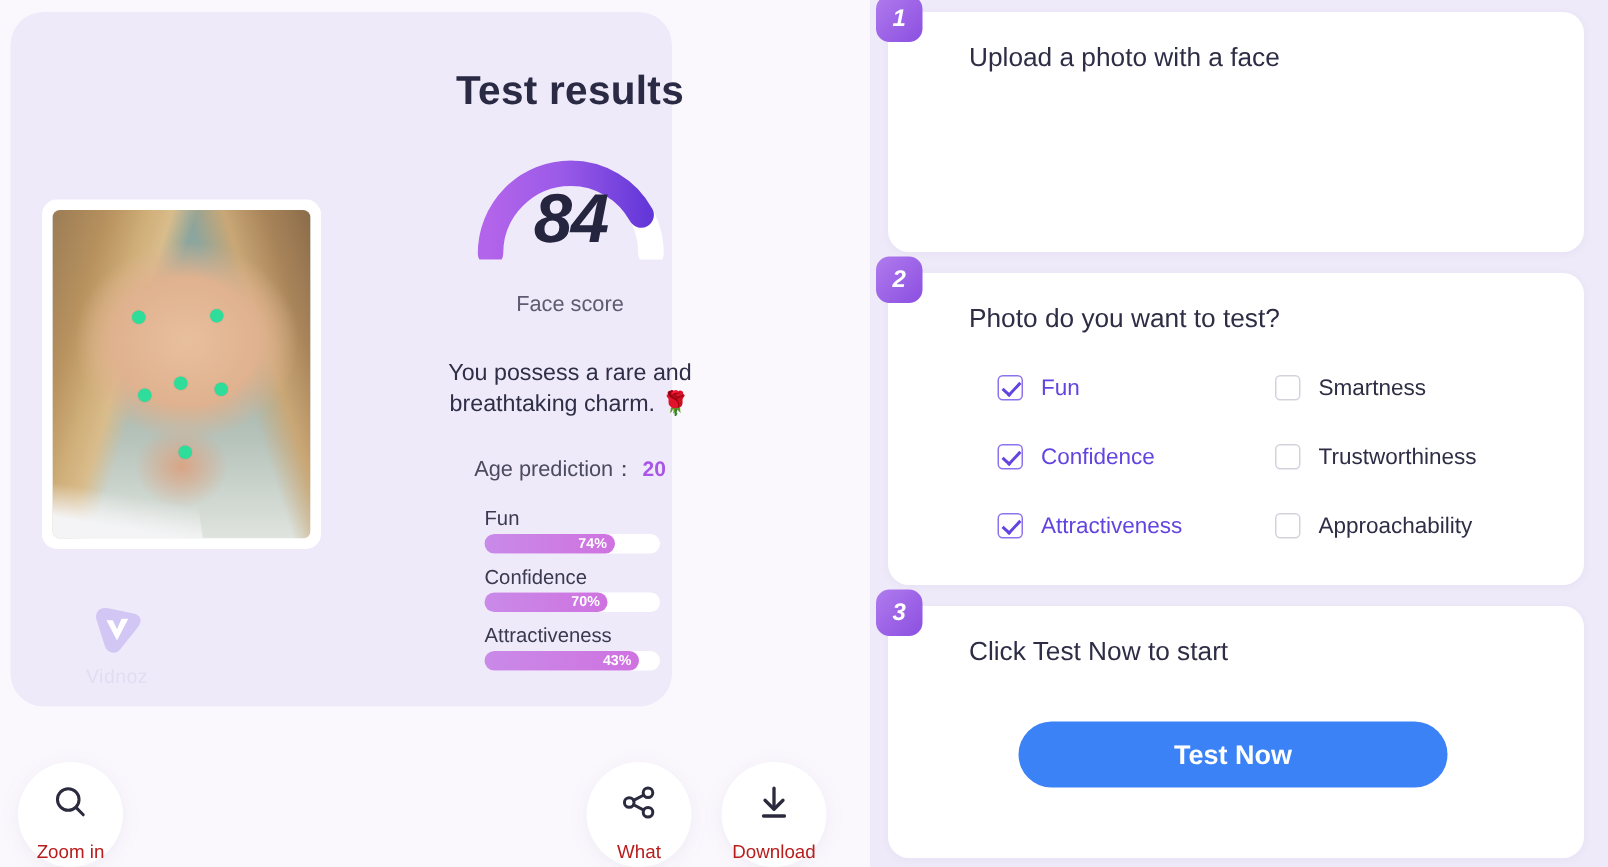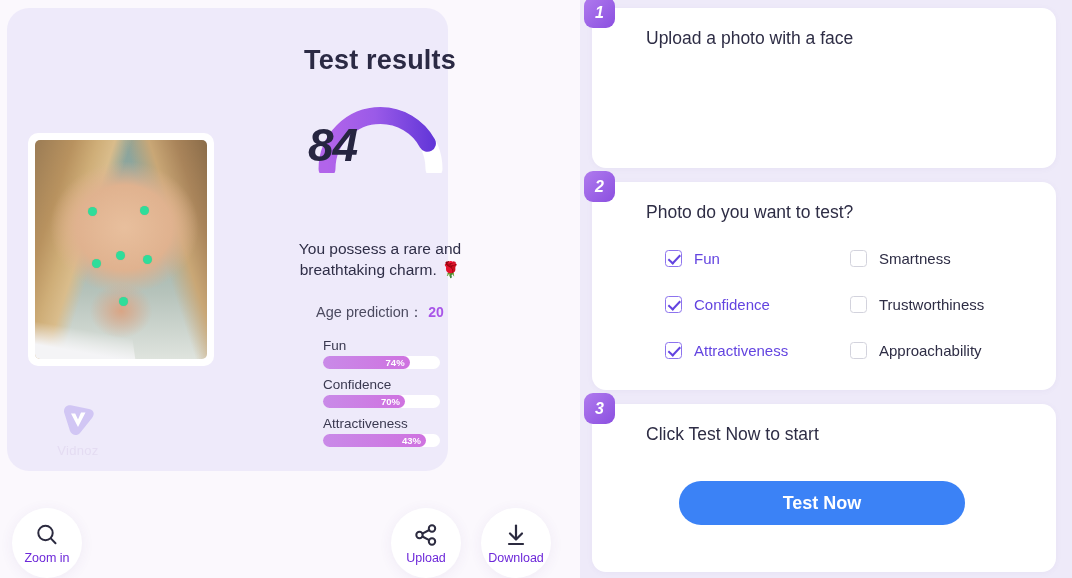--- a/index.html
+++ b/index.html
@@ -54,21 +54,21 @@
 
   
   #title {
     position: absolute; left: 222px; top: 37px; width: 302px;
     text-align: center; font-size: 27px; font-weight: bold;
     color: #2b2a44; letter-spacing: .2px;
   }
   #gauge { position: absolute; left: 301px; top: 83px; width: 145px; height: 82px; }
   #score {
     position: absolute; left: 301px; top: 110px; width: 145px;
-    font-size: 46px; font-weight: bold; font-style: italic;
+    text-align: center; font-size: 46px; font-weight: bold; font-style: italic;
     color: #262540; letter-spacing: -1px;
   }
   #face-score-label {
     position: absolute; left: 222px; top: 187px; width: 302px;
     text-align: center; font-size: 14.5px; color: #5d5b70;
   }
   #charm {
     position: absolute; left: 222px; top: 230px; width: 302px;
     text-align: center; font-size: 15.5px; color: #2f2e47; line-height: 21px;
   }
@@ -94,21 +94,21 @@
     font-size: 9.5px; font-weight: bold; color: #ffffff;
   }
 
   
   .round-btn {
     position: absolute; width: 70px; height: 70px; border-radius: 50%;
     background: #ffffff; box-shadow: 0 2px 14px rgba(90,60,140,.07);
     text-align: center; cursor: pointer;
   }
   .round-btn .rb-icon { margin-top: 14px; height: 26px; }
-  .round-btn .rb-label { font-size: 12.5px; color: #6d28d9; margin-top: 3px; }
+  .round-btn .rb-label { font-size: 12.5px; color: #b91c1c; margin-top: 13px; }
   #btn-zoom { left: 12px; top: 508px; }
   #btn-share { left: 391px; top: 508px; }
   #btn-download { left: 481px; top: 508px; }
 
   
   #right-panel {
     position: absolute; left: 580px; top: 0; width: 492px; height: 578px;
     background: #eeeaf9;
   }
   .step-card {
@@ -213,20 +213,21 @@
               <stop offset="0%" stop-color="#b264ea"></stop>
               <stop offset="45%" stop-color="#9a5ae8"></stop>
               <stop offset="100%" stop-color="#6236d8"></stop>
             </linearGradient>
           </defs>
           <path d="M19 78 A 53.5 53.5 0 0 1 126 78" fill="none" stroke="#ffffff" stroke-width="17" stroke-linecap="round"></path>
           <path d="M19 78 A 53.5 53.5 0 0 1 126 78" fill="none" stroke="url(#gaugeGrad)" stroke-width="17" stroke-linecap="round" stroke-dasharray="141 200"></path>
         </svg>
       </div>
       <div id="score">84</div>
+      <div id="face-score-label">Face score</div>
 
       <div id="charm">
         <div>You possess a rare and</div>
         <div>breathtaking charm. 🌹</div>
       </div>
 
       <div id="age-row">
         <span>Age prediction：</span><span id="age-val">20</span>
       </div>
 
@@ -273,21 +274,21 @@
   <div class="round-btn" id="btn-share">
     <div class="rb-icon">
       <svg width="26" height="26" viewBox="0 0 26 26">
         <circle cx="19" cy="6.5" r="3.2" fill="none" stroke="#2b2a3f" stroke-width="2"></circle>
         <circle cx="19" cy="19.5" r="3.2" fill="none" stroke="#2b2a3f" stroke-width="2"></circle>
         <circle cx="6.5" cy="13" r="3.2" fill="none" stroke="#2b2a3f" stroke-width="2"></circle>
         <line x1="9.4" y1="11.6" x2="16.2" y2="8" stroke="#2b2a3f" stroke-width="2" stroke-linecap="round"></line>
         <line x1="9.4" y1="14.5" x2="16.2" y2="18.1" stroke="#2b2a3f" stroke-width="2" stroke-linecap="round"></line>
       </svg>
     </div>
-    <div class="rb-label">Upload</div>
+    <div class="rb-label">What</div>
   </div>
 
   <div class="round-btn" id="btn-download">
     <div class="rb-icon">
       <svg width="26" height="26" viewBox="0 0 26 26">
         <line x1="13" y1="3.5" x2="13" y2="17" stroke="#2b2a3f" stroke-width="2.2" stroke-linecap="round"></line>
         <polyline points="7,11.5 13,17.5 19,11.5" fill="none" stroke="#2b2a3f" stroke-width="2.2" stroke-linecap="round" stroke-linejoin="round"></polyline>
         <line x1="6" y1="22" x2="20" y2="22" stroke="#2b2a3f" stroke-width="2.2" stroke-linecap="round"></line>
       </svg>
     </div>

